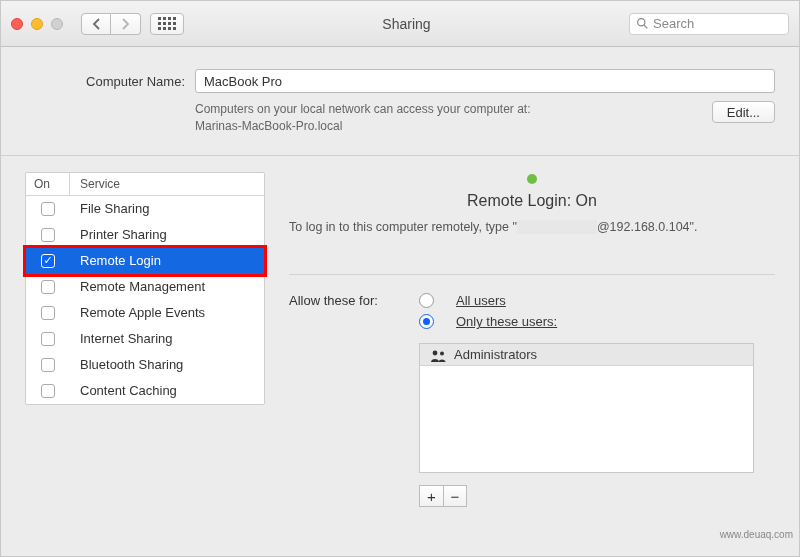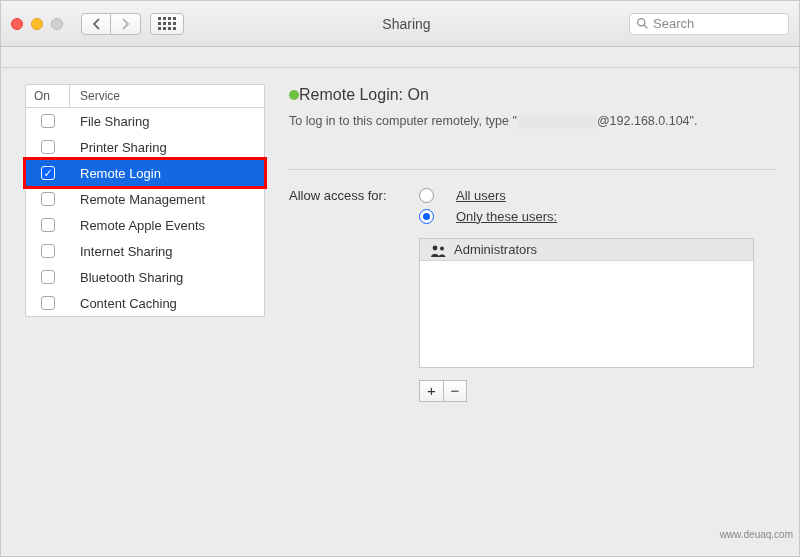--- a/index.html
+++ b/index.html
@@ -38,21 +38,21 @@
 .svc-row { display:flex; align-items:center; height:26px; }
 .svc-check-wrap { width:44px; display:flex; justify-content:center; }
 .svc-check { width:14px; height:14px; border:1px solid #a9a9a9; border-radius:3px; background:#fff; display:flex; align-items:center; justify-content:center; font-size:11px; color:#fff; }
 .svc-check.checked { background:#0a63ff; border-color:#0a63ff; }
 .svc-label { flex:1; padding-left:10px; font-size:13px; color:#333; }
 .svc-row.selected { background:#1469e3; }
 .svc-row.selected .svc-label { color:#fff; }
 .svc-row.selected .svc-check { border-color:#fff; }
 .highlight-box { outline: 3px solid #ff0000; outline-offset: 0; }
 .right-panel { flex:1; }
-.status-line { display:flex; align-items:center; font-size:16px; font-weight:400; margin-top:2px; }
+.status-line { display:flex; align-items:center; gap:8px; font-size:16px; font-weight:400; margin-top:2px;flex-direction:column; }
 .status-dot { width:10px; height:10px; border-radius:50%; background:#6fbf44; }
 .subtext { font-size:12.5px; color:#555; margin-top:10px; }
 .redact { display:inline-block; width:80px; height:14px; background:#e7e7e7; vertical-align:middle; }
 .right-divider { height:1px; background:#d3d3d3; margin: 40px 0 18px 0; }
 .access-row { display:flex; gap:10px; }
 .access-label { font-size:13px; color:#333; width: 120px; }
 .radio-col { display:flex; flex-direction:column; gap:6px; }
 .radio-item { display:flex; align-items:center; gap:22px; font-size:13px;text-decoration:underline; }
 .radio { width:15px; height:15px; border-radius:50%; border:1px solid #999; background:#fff; display:flex; align-items:center; justify-content:center; }
 .radio.checked { border-color:#0a63ff; }
@@ -105,20 +105,33 @@
     <div class="title">Sharing</div>
     <div class="search-wrap">
       <svg viewBox="0 0 16 16">
           <circle cx="6.5" cy="6.5" r="4.5" stroke="#8a8a8a" stroke-width="1.5" fill="none"></circle>
           <line x1="10" y1="10" x2="14" y2="14" stroke="#8a8a8a" stroke-width="1.5"></line>
         </svg>
       <span>Search</span>
     </div>
   </div>
 
+  <div class="content">
+    <div class="row-name">
+      <div class="label-name">Computer Name:</div>
+      <input class="input-name" value="MacBook Pro" style="">
+    </div>
+    <div class="row-desc">
+      <div class="desc-text">
+        <span>Computers on your local network can access your computer at:</span><br>
+        <span>Marinas-MacBook-Pro.local</span>
+      </div>
+      <button class="edit-btn">Edit...</button>
+    </div>
+  </div>
 
   <div class="divider"></div>
 
   <div class="main">
     <div class="left-panel">
       <div class="svc-table">
         <div class="svc-head">
           <div class="col-on">On</div>
           <div class="col-svc">Service</div>
         </div>
@@ -180,21 +193,21 @@
         <span class="status-dot"></span>
         <span><span>Remote Login: </span><span>On</span></span>
       </div>
       <div class="subtext">
         <span>To log in to this computer remotely, type "</span><span class="redact"></span><span>@192.168.0.104</span><span>".</span>
       </div>
 
       <div class="right-divider"></div>
 
       <div class="access-row">
-        <div class="access-label">Allow access for:</div>
+        <div class="access-label">Allow these for:</div>
         <div class="radio-col">
           <div class="radio-item">
             <span class="radio"></span>
             <span>All users</span>
           </div>
           <div class="radio-item">
             <span class="radio checked"></span>
             <span>Only these users:</span>
           </div>
           <div class="users-box">

